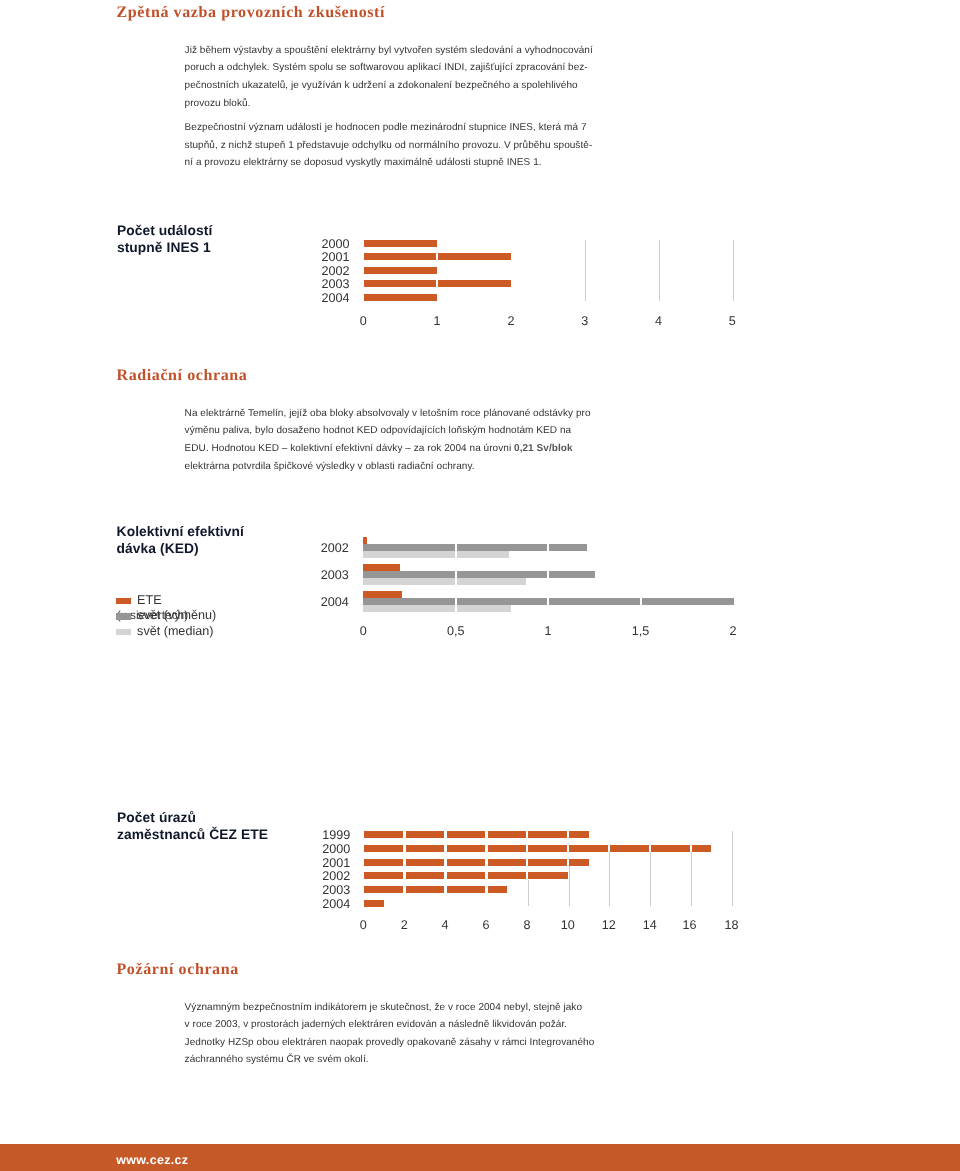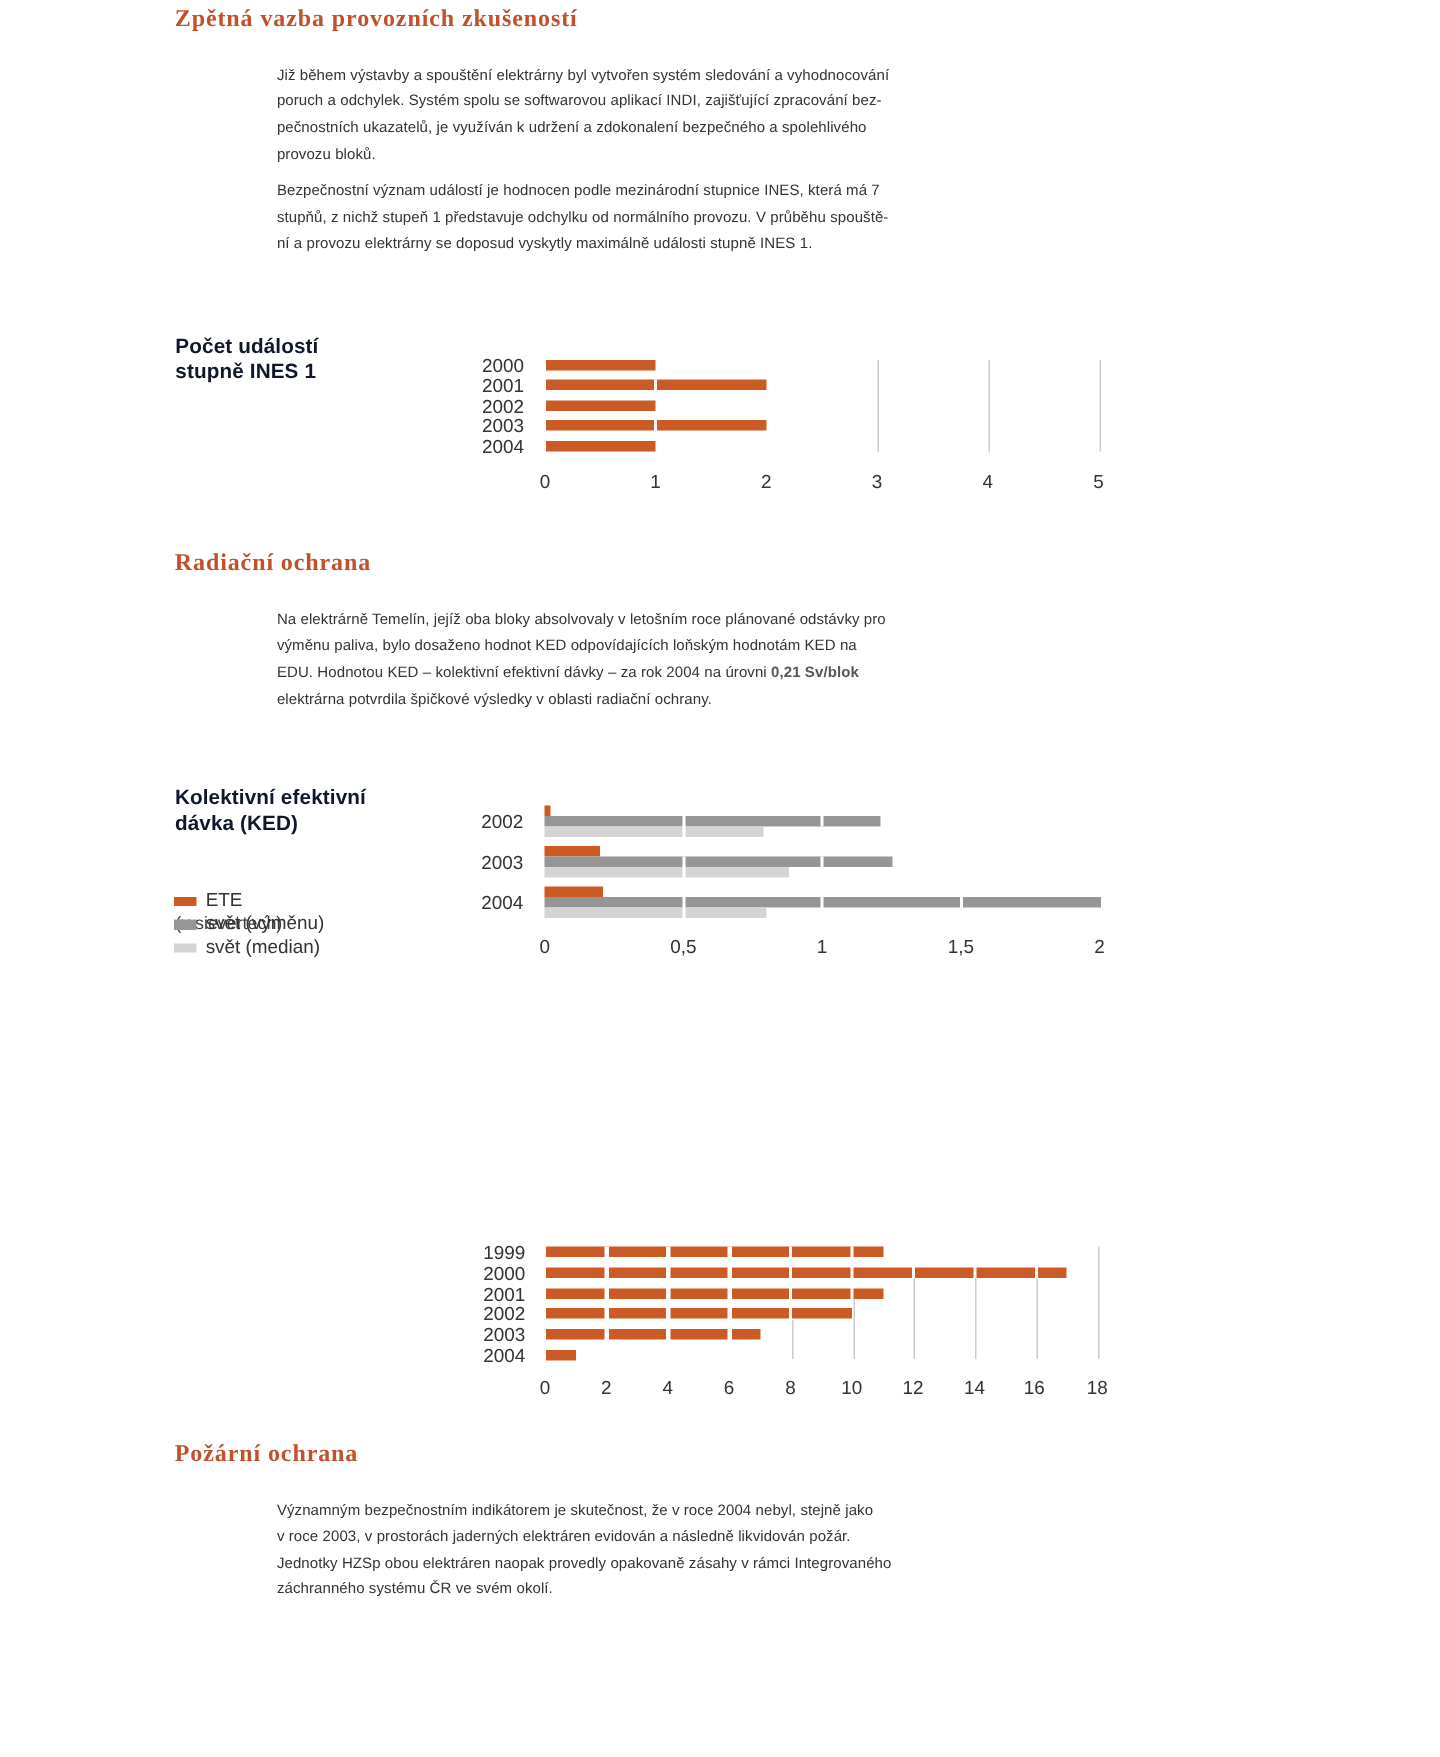--- a/index.html
+++ b/index.html
@@ -131,20 +131,22 @@
         <div class="legend-swatch" style="left: 0px; top: 5.2px; width: 14.4px; height: 6.5px; background: rgb(150, 150, 150);"></div>
         <div class="legend-text" style="left: 20.8px; top: 0px;">svět (výměnu)</div>
       </div>
       <div class="legend-item" style="position: absolute; left: 0px; top: 31px;">
         <div class="legend-swatch" style="left: 0px; top: 5.2px; width: 14.4px; height: 6.5px; background: rgb(212, 212, 212);"></div>
         <div class="legend-text" style="left: 20.8px; top: 0px;">svět (median)</div>
       </div>
     </div>
 
 
+  <div class="chart-title" style="left:117.0px;top:808.8px;">Počet úrazů
+zaměstnanců ČEZ ETE</div>
   <div class="chart" id="chart-injuries" style="left:363.6px;top:820.0px;width:368.2px;height:105px;">
       <div class="gridline" style="left: 164px; top: 59.89px; height: 26.11px;"></div>
       <div class="gridline" style="left: 205px; top: 46.16px; height: 39.84px;"></div>
       <div class="gridline" style="left: 245px; top: 32.43px; height: 53.57px;"></div>
       <div class="gridline" style="left: 286px; top: 32.43px; height: 53.57px;"></div>
       <div class="gridline" style="left: 327px; top: 32.43px; height: 53.57px;"></div>
       <div class="gridline" style="left: 368px; top: 10.8px; height: 75.2px;"></div>
       <div class="cat-label" style="left: -53.4px; width: 40px; top: 8.1px;">1999</div>
       <div class="bar" style="left: 0px; top: 11.1px; width: 225.06px; height: 7px; background: rgb(203, 90, 36);">
         <div style="position: absolute; left: 39.77px; top: -0.5px; height: calc(100% + 1px); width: 2.3px; background: rgb(255, 255, 255);"></div>
@@ -198,14 +200,17 @@
       <div class="tick-label" style="left: 301px; width: 50px; top: 98px;">16</div>
       <div class="tick-label" style="left: 342.9px; width: 50px; top: 98px;">18</div>
     </div>
 
   <div class="sec-heading" style="left:116.5px;top:962.1px;">Požární ochrana</div>
   <div class="body-copy" style="left:184.6px;top:998.5px;width:570px;">Významným bezpečnostním indikátorem je skutečnost, že v roce 2004 nebyl, stejně jako
 v roce 2003, v prostorách jaderných elektráren evidován a následně likvidován požár.
 Jednotky HZSp obou elektráren naopak provedly opakovaně zásahy v rámci Integrovaného
 záchranného systému ČR ve svém okolí.</div>
 
+  <div class="footer-bar" style="top:1144.3px;height:26.7px;">
+    <div class="footer-url" style="left:116.2px;top:9.8px;">www.cez.cz</div>
+  </div>
 
 </div>
 
 </body></html>

